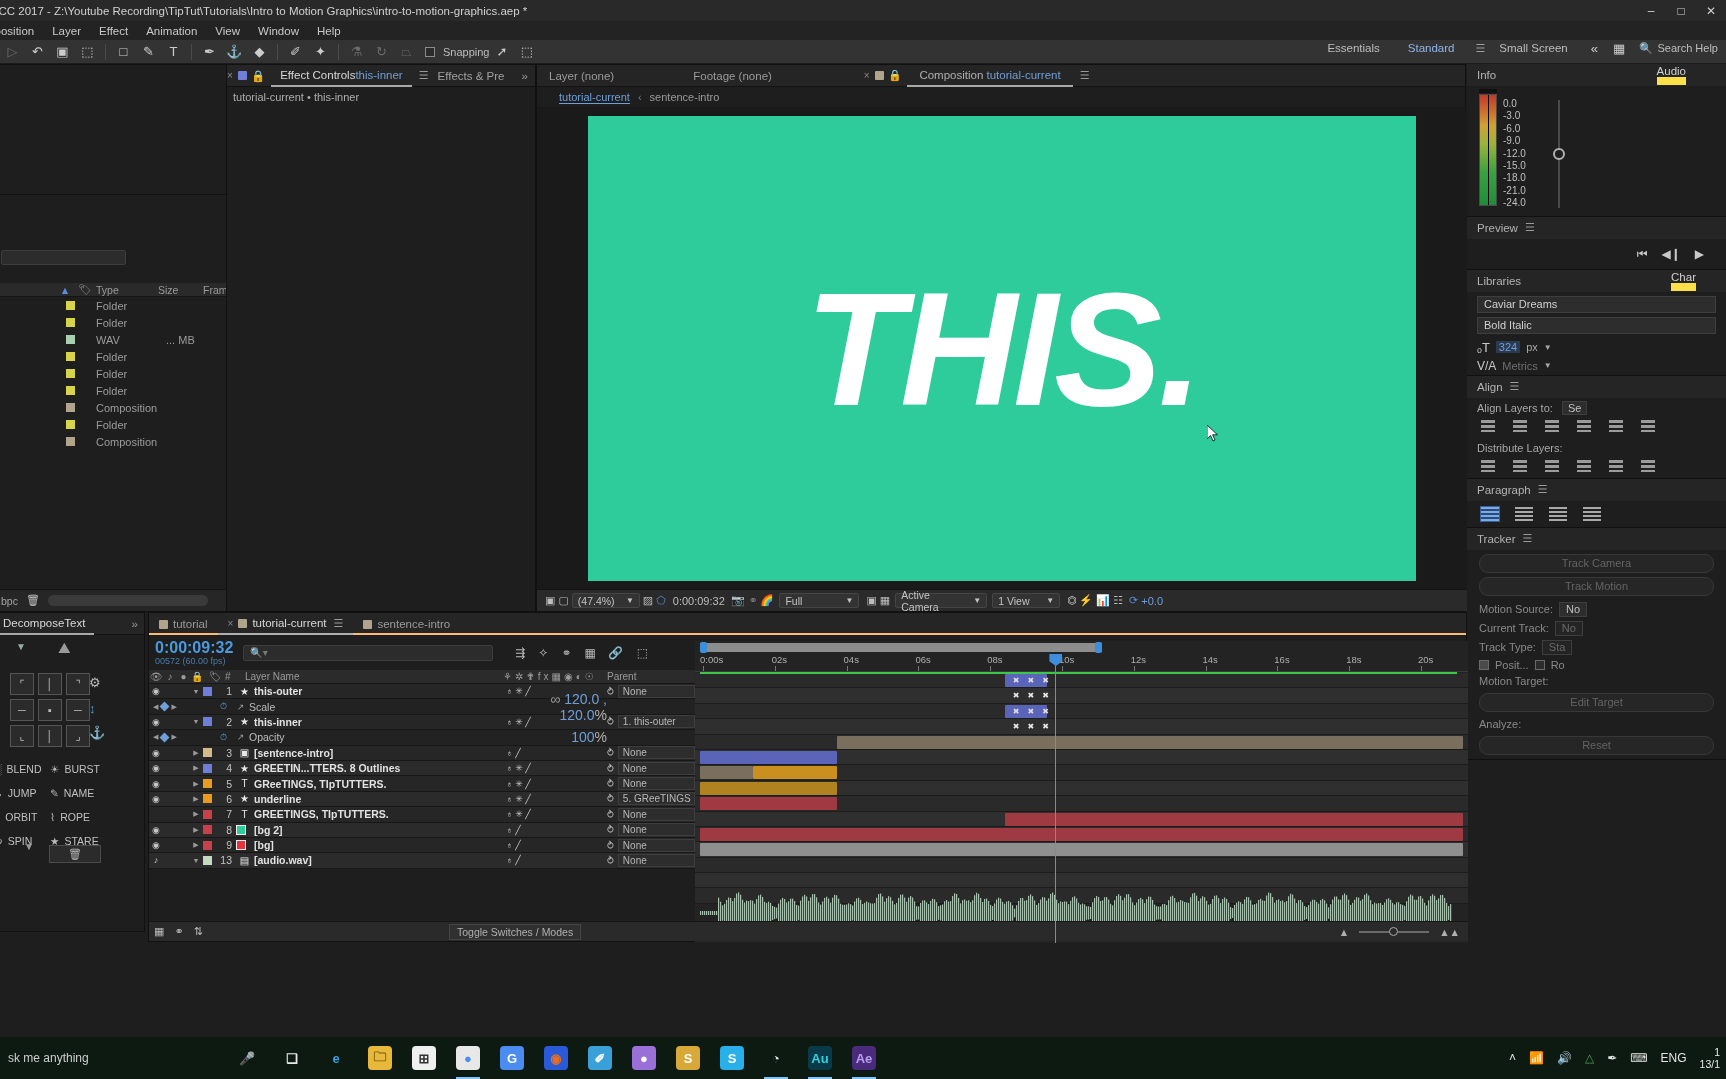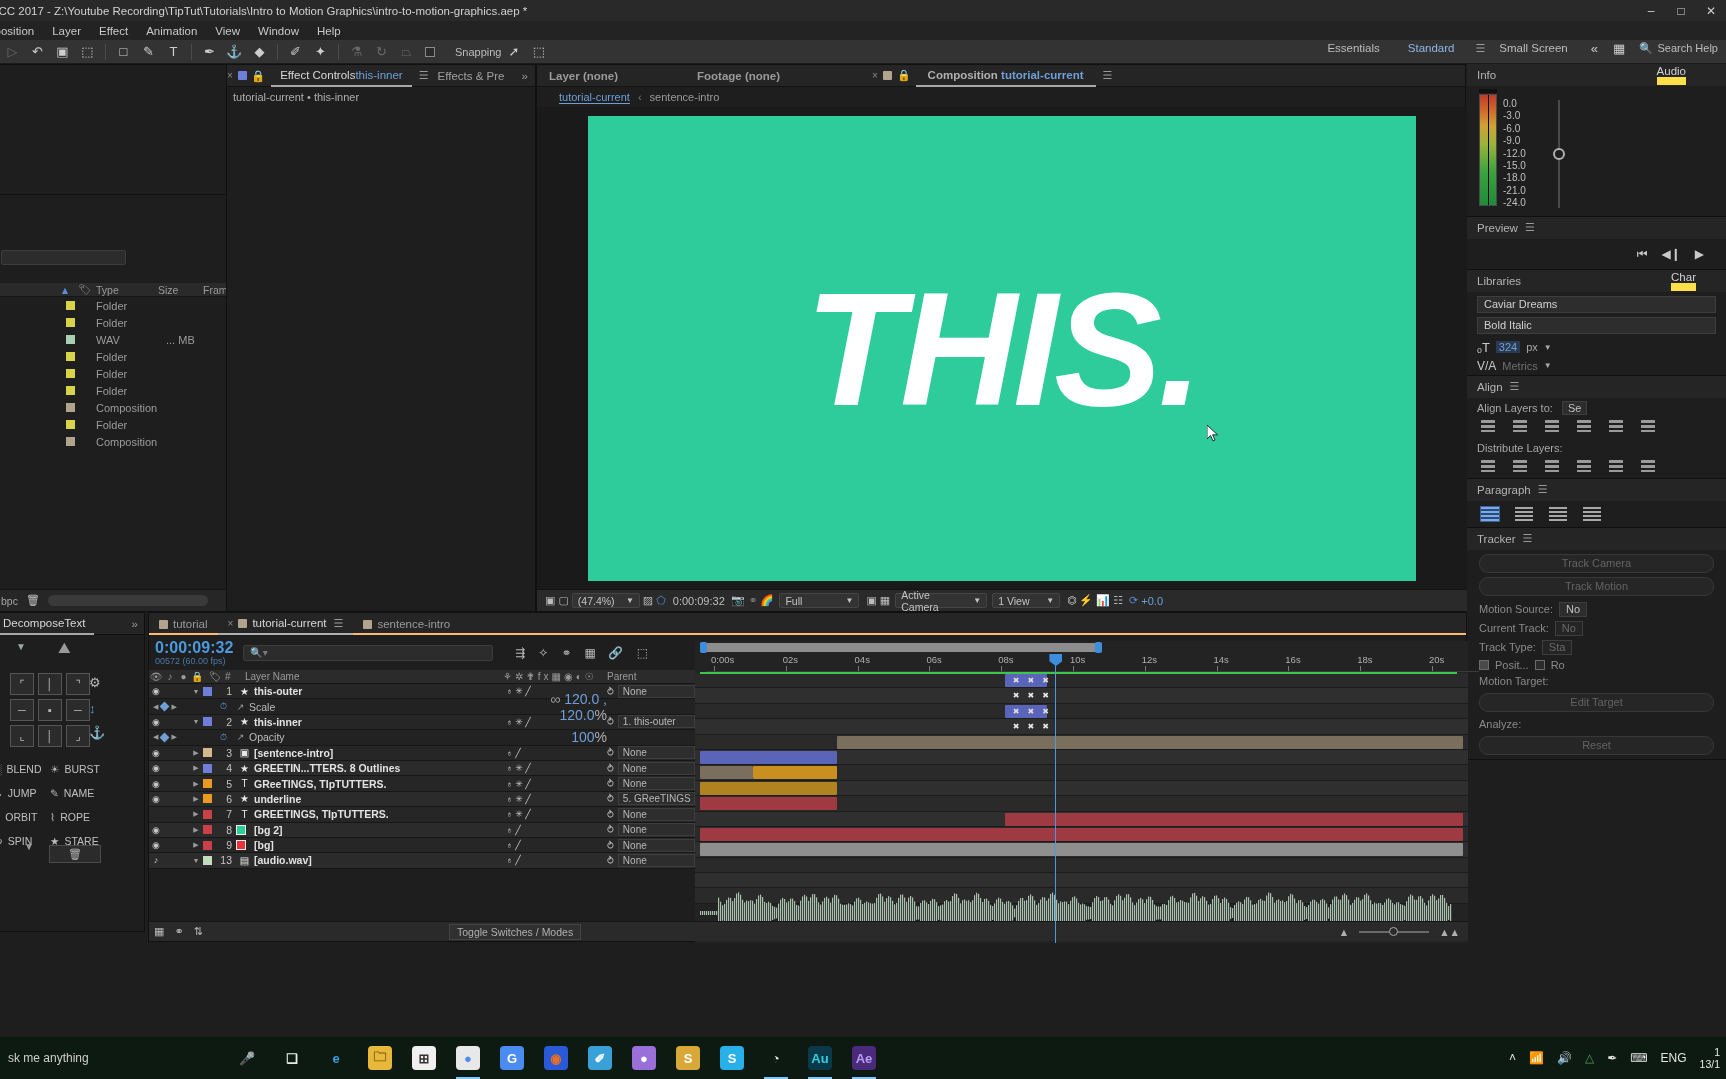--- a/index.html
+++ b/index.html
@@ -21,21 +21,21 @@
     display:flex;align-items:center;}
   #menubar .mi{padding:0 9px;color:#c9c9c9;font-size:11.5px;white-space:nowrap;}
   #menubar .mi:first-child{margin-left:-24px;}
   
   #toolbar{position:absolute;left:0;top:40px;width:1726px;height:24px;background:#333;
     display:flex;align-items:center;border-bottom:1px solid #1b1b1b;}
   .tool{width:25px;height:22px;display:flex;align-items:center;justify-content:center;
     color:#cdcdcd;font-size:13px;}
   .tool.dim{color:#6a6a6a;}
   .toolsep{width:1px;height:16px;background:#4a4a4a;margin:0 5px;}
-  #snapbox{display:flex;align-items:center;gap:20px;margin-left:6px;color:#bdbdbd;font-size:11px;}
+  #snapbox{display:flex;align-items:center;gap:8px;margin-left:6px;color:#bdbdbd;font-size:11px;}
   #snapbox .cb{width:10px;height:10px;border:1px solid #8a8a8a;background:#2a2a2a;}
   #wsarea{position:absolute;right:0;top:36px;height:24px;display:flex;align-items:center;}
   .wsitem{padding:0 14px;color:#bdbdbd;font-size:11.5px;}
   .wsitem.act{color:#8fb6e8;}
   #searchhelp{display:flex;align-items:center;gap:4px;color:#bdbdbd;padding:0 8px;}
   
   .panel{position:absolute;background:#1e1e1e;border:1px solid #111;}
   .ptab{height:22px;display:flex;align-items:center;background:#252525;
     border-bottom:1px solid #121212;font-size:11.5px;}
   .ptab .t{padding:0 9px;height:22px;display:flex;align-items:center;color:#a0a0a0;}
@@ -68,21 +68,21 @@
   
   #scriptp{left:-55px;top:612px;width:200px;height:320px;}
   #sgrid{position:absolute;left:64px;top:60px;display:grid;grid-template-columns:repeat(3,24px);
     grid-template-rows:repeat(3,22px);gap:4px;}
   #sgrid div{border:1px solid #555;background:#2b2b2b;display:flex;align-items:center;
     justify-content:center;color:#bdbdbd;font-size:11px;}
   .sbtn{position:absolute;display:flex;align-items:center;gap:5px;color:#c0c0c0;font-size:10.5px;}
   
   #viewer{left:536px;top:64px;width:930px;height:548px;background:#1e1e1e;}
   #vtabs{height:22px;display:flex;align-items:center;background:#252525;border-bottom:1px solid #131313;}
-  #vtabs .t{padding:0 12px;color:#9a9a9a;font-size:11.5px;height:22px;display:flex;align-items:center;font-weight:bold;}
+  #vtabs .t{padding:0 12px;color:#9a9a9a;font-size:11.5px;height:22px;display:flex;align-items:center;}
   #vtabs .t.sel{color:#c8c8c8;border-bottom:2px solid #a8a8a8;}
   #vbread{height:20px;display:flex;align-items:center;gap:8px;padding-left:22px;
     background:#1e1e1e;font-size:11px;}
   #vbread .b1{color:#6f9fd8;border-bottom:1px solid #6f9fd8;}
   #vbread .b2{color:#9a9a9a;}
   #canvaswrap{position:absolute;left:0;top:42px;width:930px;height:483px;background:#1a1a1a;
     display:flex;align-items:center;justify-content:center;}
   #canvas{width:828px;height:465px;background:#2ecc9b;position:relative;overflow:hidden;}
   #comptext{position:absolute;left:50%;top:50%;transform:translate(-50%,-50%);
     color:#fff;font-size:162px;font-style:italic;font-weight:bold;letter-spacing:-4px;
@@ -166,21 +166,21 @@
   .lrow .par{width:88px;display:flex;align-items:center;gap:4px;font-size:10px;color:#b8b8b8;}
   .lrow .par .ps{background:#2d2d2d;border:1px solid #3e3e3e;height:13px;flex:1;
     display:flex;align-items:center;padding:0 4px;overflow:hidden;white-space:nowrap;}
   .kfnav{width:40px;display:flex;align-items:center;gap:3px;padding-left:4px;}
   .kfnav .a{color:#9a9a9a;font-size:7px;}
   .kfnav .d{width:7px;height:7px;background:#6f9fd8;transform:rotate(45deg);}
   
   #tgwrap{position:absolute;left:546px;top:28px;width:773px;height:302px;background:#232323;}
   #workbar{position:absolute;left:0;top:2px;height:9px;background:#8d8d8d;border-radius:1px;}
   #workbar .h{position:absolute;top:-1px;width:7px;height:11px;background:#3e8ede;border-radius:2px;}
-  #ruler{position:absolute;left:0;top:13px;width:773px;height:18px;border-bottom:1px solid #3a3a3a;margin-left:11px;}
+  #ruler{position:absolute;left:0;top:13px;width:773px;height:18px;border-bottom:1px solid #3a3a3a;}
   #ruler .tk{position:absolute;top:0;font-size:9.5px;color:#b0b0b0;}
   #ruler .tm{position:absolute;bottom:0;width:1px;height:5px;background:#777;}
   #gridrows{position:absolute;left:0;top:32px;width:773px;height:270px;}
   .grow{height:15.4px;border-bottom:1px solid #1c1c1c;background:#2a2a2a;position:relative;}
   .grow.alt{background:#2f2f2f;}
   .bar{position:absolute;top:1px;height:13px;border-radius:1px;}
   .kfgrp{position:absolute;top:3px;display:flex;gap:8px;color:#dedede;font-size:8px;}
   #playhead{position:absolute;top:13px;bottom:0;width:1px;background:#4a9ae0;z-index:20;}
   #playhead .ph{position:absolute;top:0;left:-6px;width:13px;height:12px;background:#3e8ede;
     clip-path:polygon(0 0,100% 0,100% 60%,50% 100%,0 60%);}

